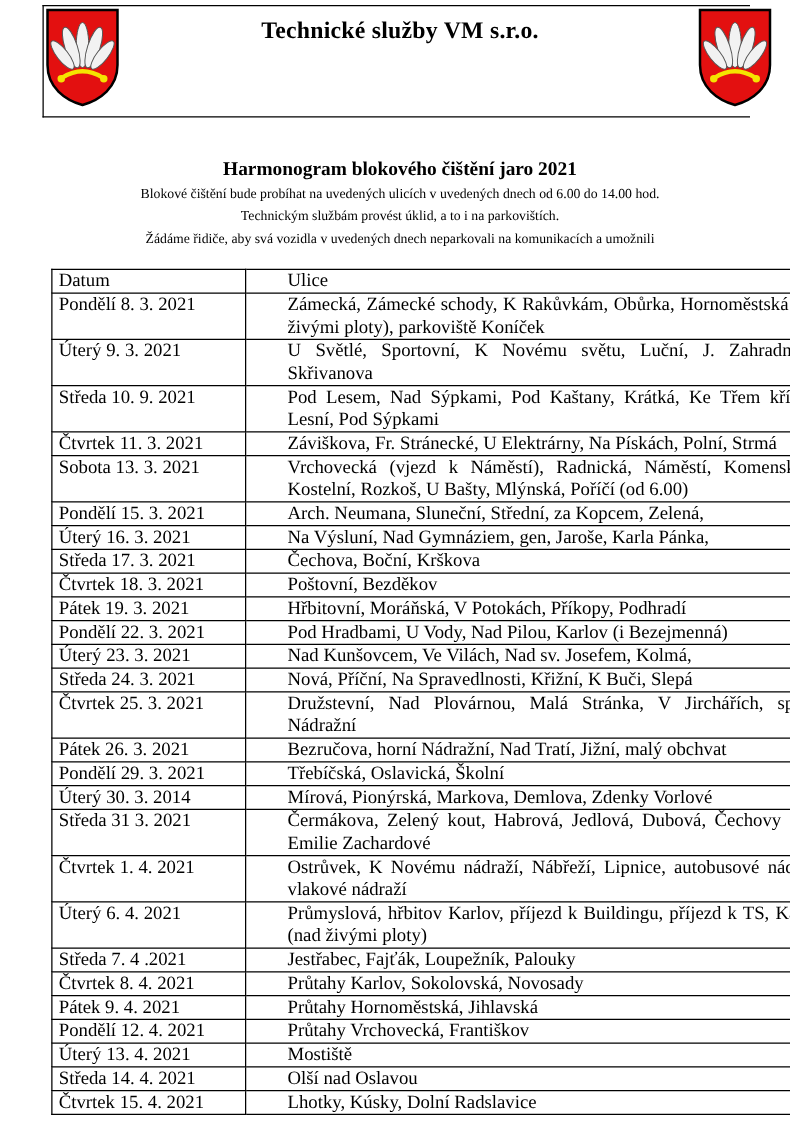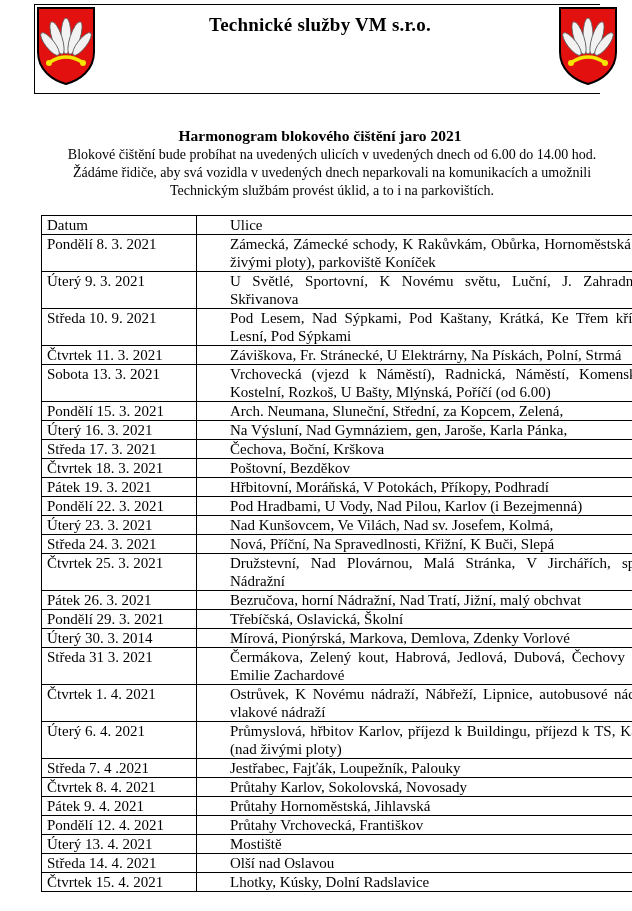--- a/index.html
+++ b/index.html
@@ -8,22 +8,22 @@
   .header-box { position: absolute; left: 34px; top: 4px; width: 565px; height: 88px;
                 border-top: 1px solid #000; border-bottom: 1px solid #000;
                 border-left: 1px solid #000; }
   .crest { position: absolute; top: 6px; width: 60px; height: 80px; }
   .crest.left { left: 36px; }
   .crest.right { left: 558px; }
   .company-title { position: absolute; left: 100px; top: 14px; width: 440px; text-align: center;
                    font-size: 19px; font-weight: bold; letter-spacing: 0.2px; }
   .doc-title { position: absolute; left: 0; top: 127px; width: 640px; text-align: center;
                font-size: 15.5px; font-weight: bold; }
-  .intro { position: absolute; left: 32px; top: 146px; width: 600px; text-align: center;
-           font-size: 14px; line-height: 18px; }
+  .intro { position: absolute; left: 20px; top: 146px; width: 600px; text-align: center;
+           font-size: 11px; line-height: 18px; }
   table.schedule { position: absolute; left: 41px; top: 215px; width: 627px;
                    border-collapse: collapse; font-size: 15px; }
   table.schedule td { border: 1px solid #000; padding: 0 5px; vertical-align: top;
                       line-height: 18px; }
   table.schedule td.date { width: 144px; white-space: nowrap; }
   table.schedule td.streets { text-align: justify; padding-left: 33px; }
   .footer-note { position: absolute; left: 41px; top: 924px; width: 562px; font-size: 10px;
                  line-height: 18px; text-align: justify; }
 </style>
 </head>
@@ -58,22 +58,22 @@
   </g>
   <path d="M14 56 Q30 46 46 56" fill="none" stroke="#f5e400" stroke-width="3.5"></path>
   <circle cx="13" cy="57" r="3" fill="#f5e400"></circle>
   <circle cx="47" cy="57" r="3" fill="#f5e400"></circle>
 </svg>
 
 <div class="doc-title">Harmonogram blokového čištění jaro 2021</div>
 
 <div class="intro">
   <div>Blokové čištění bude probíhat na uvedených ulicích v uvedených dnech od 6.00 do 14.00 hod.</div>
+  <div>Technickým službám provést úklid, a to i na parkovištích.</div>
   <div>Žádáme řidiče, aby svá vozidla v uvedených dnech neparkovali na komunikacích a umožnili</div>
-  <div>Technickým službám provést úklid, a to i na parkovištích.</div>
 </div>
 
 <table class="schedule">
   <thead>
     <tr>
       <td class="date">Datum</td>
       <td class="streets">Ulice</td>
     </tr>
   </thead>
   <tbody id="schedule-body">

